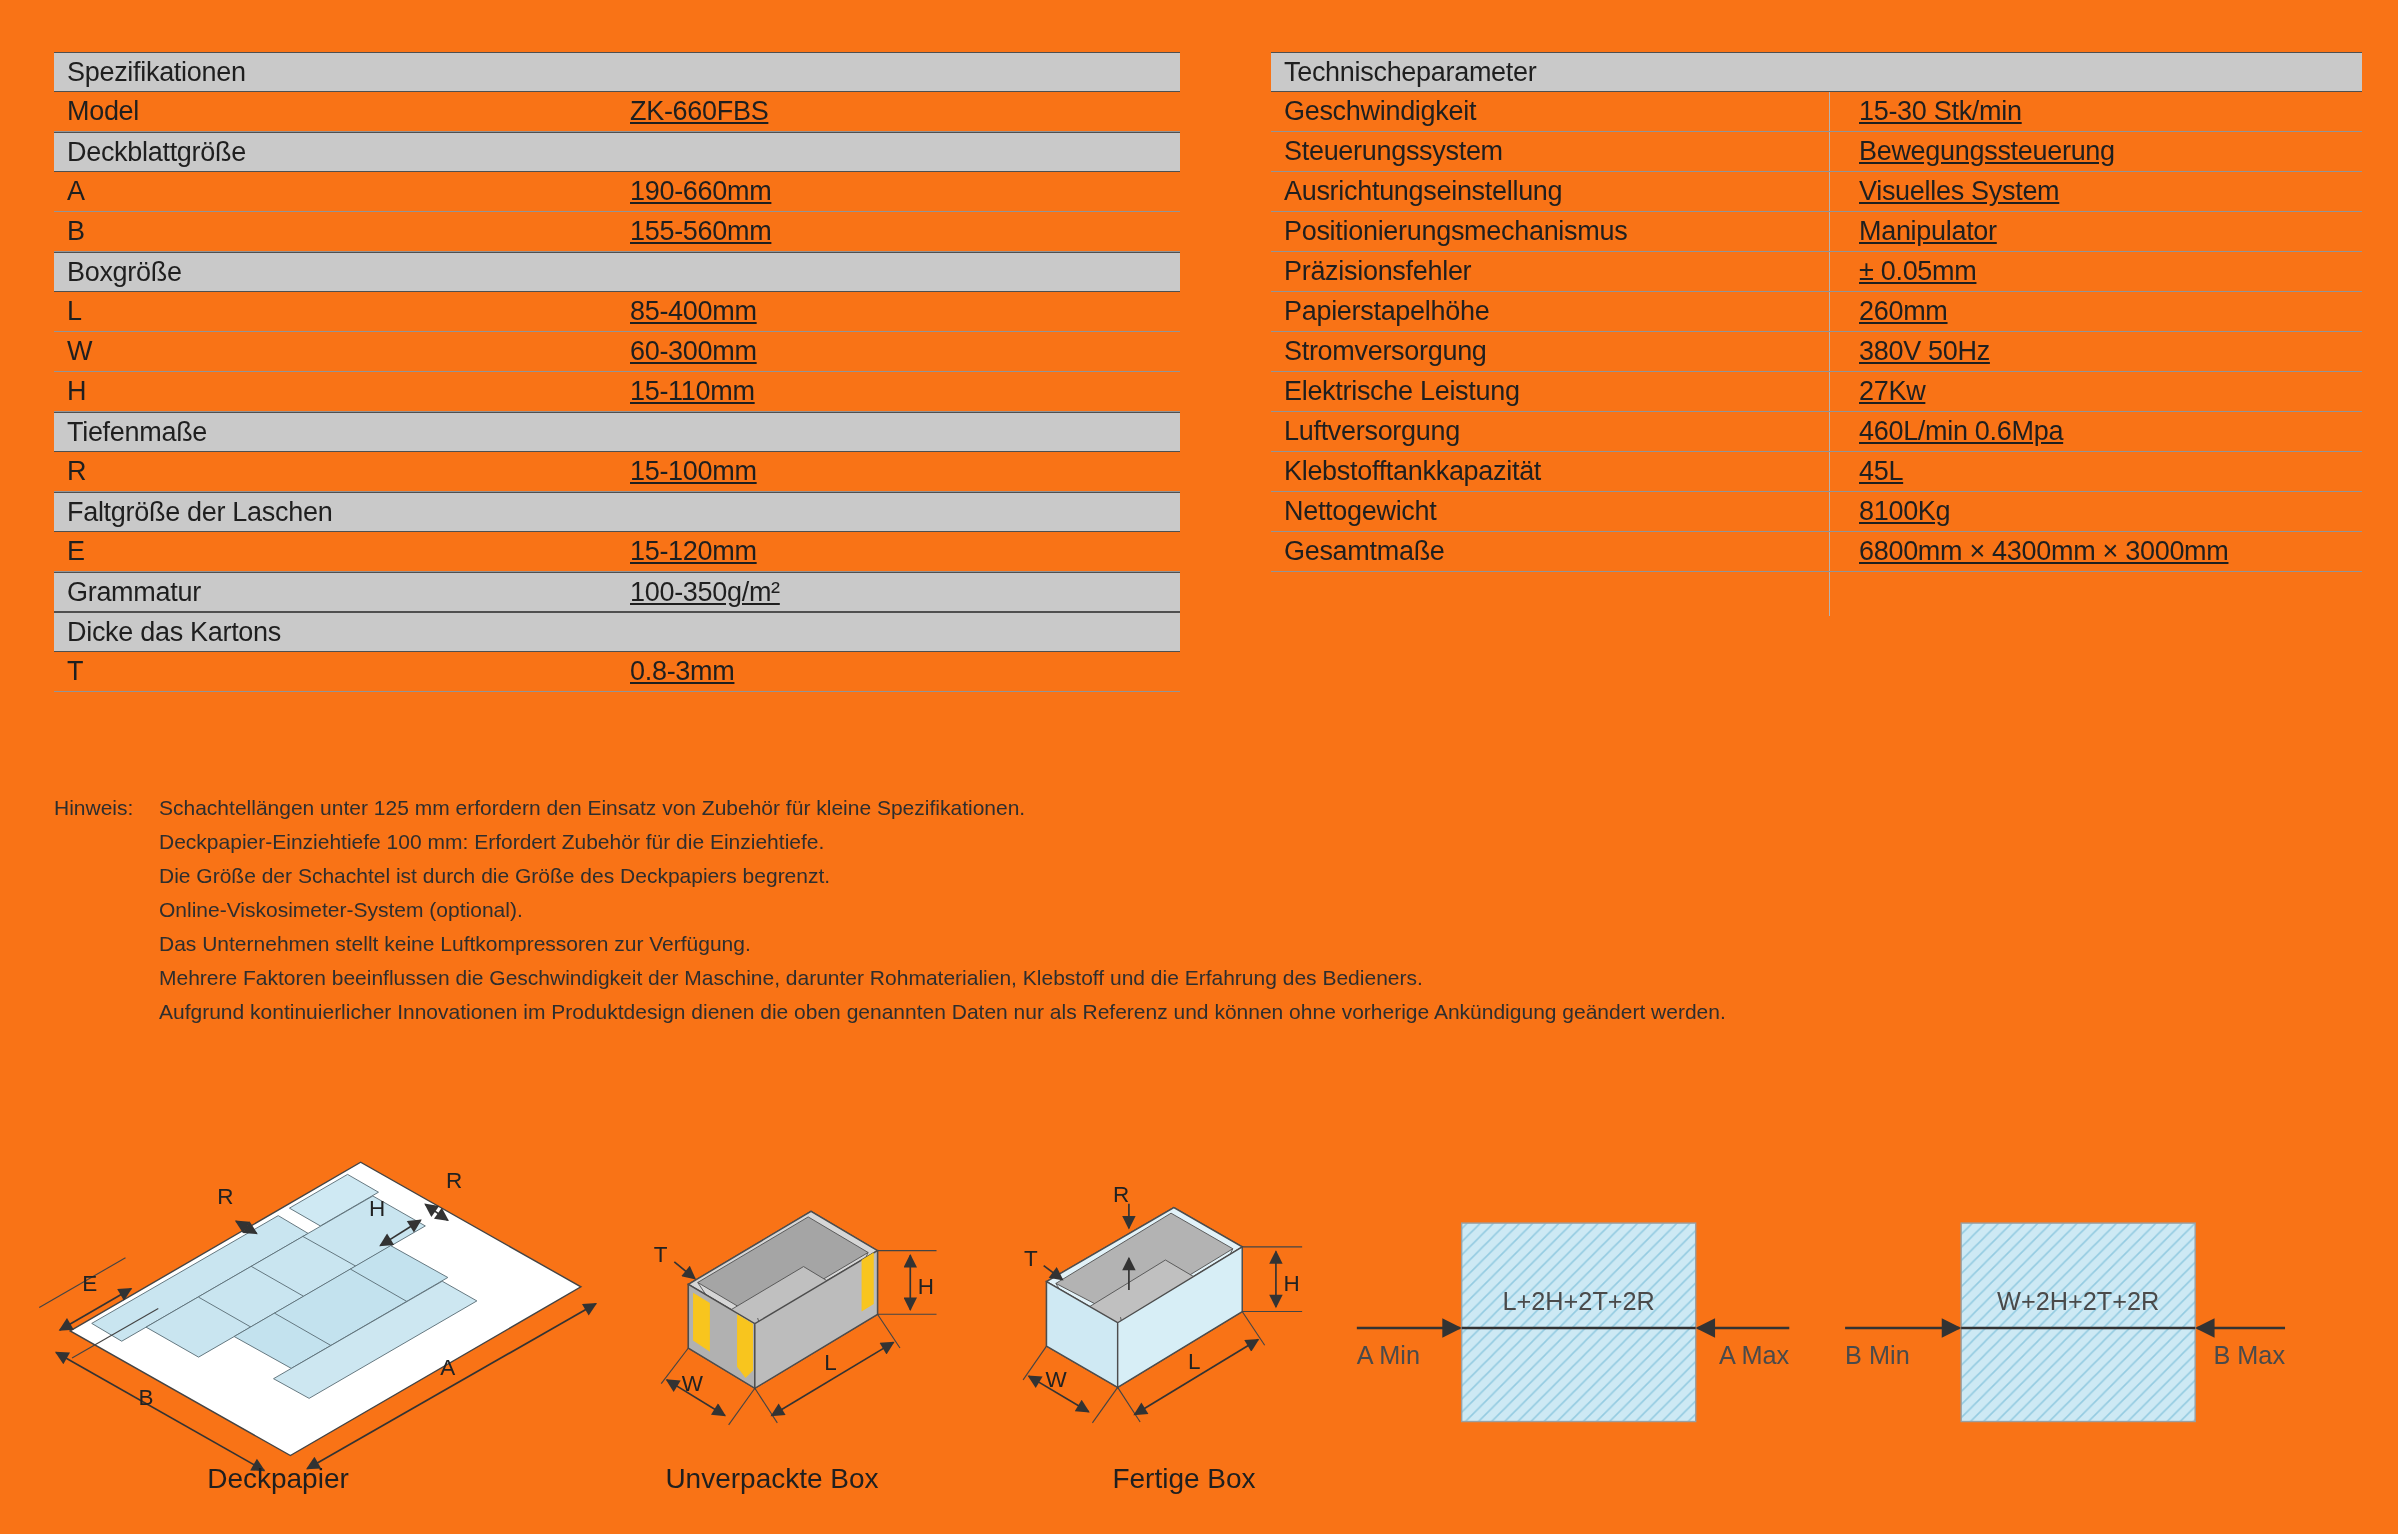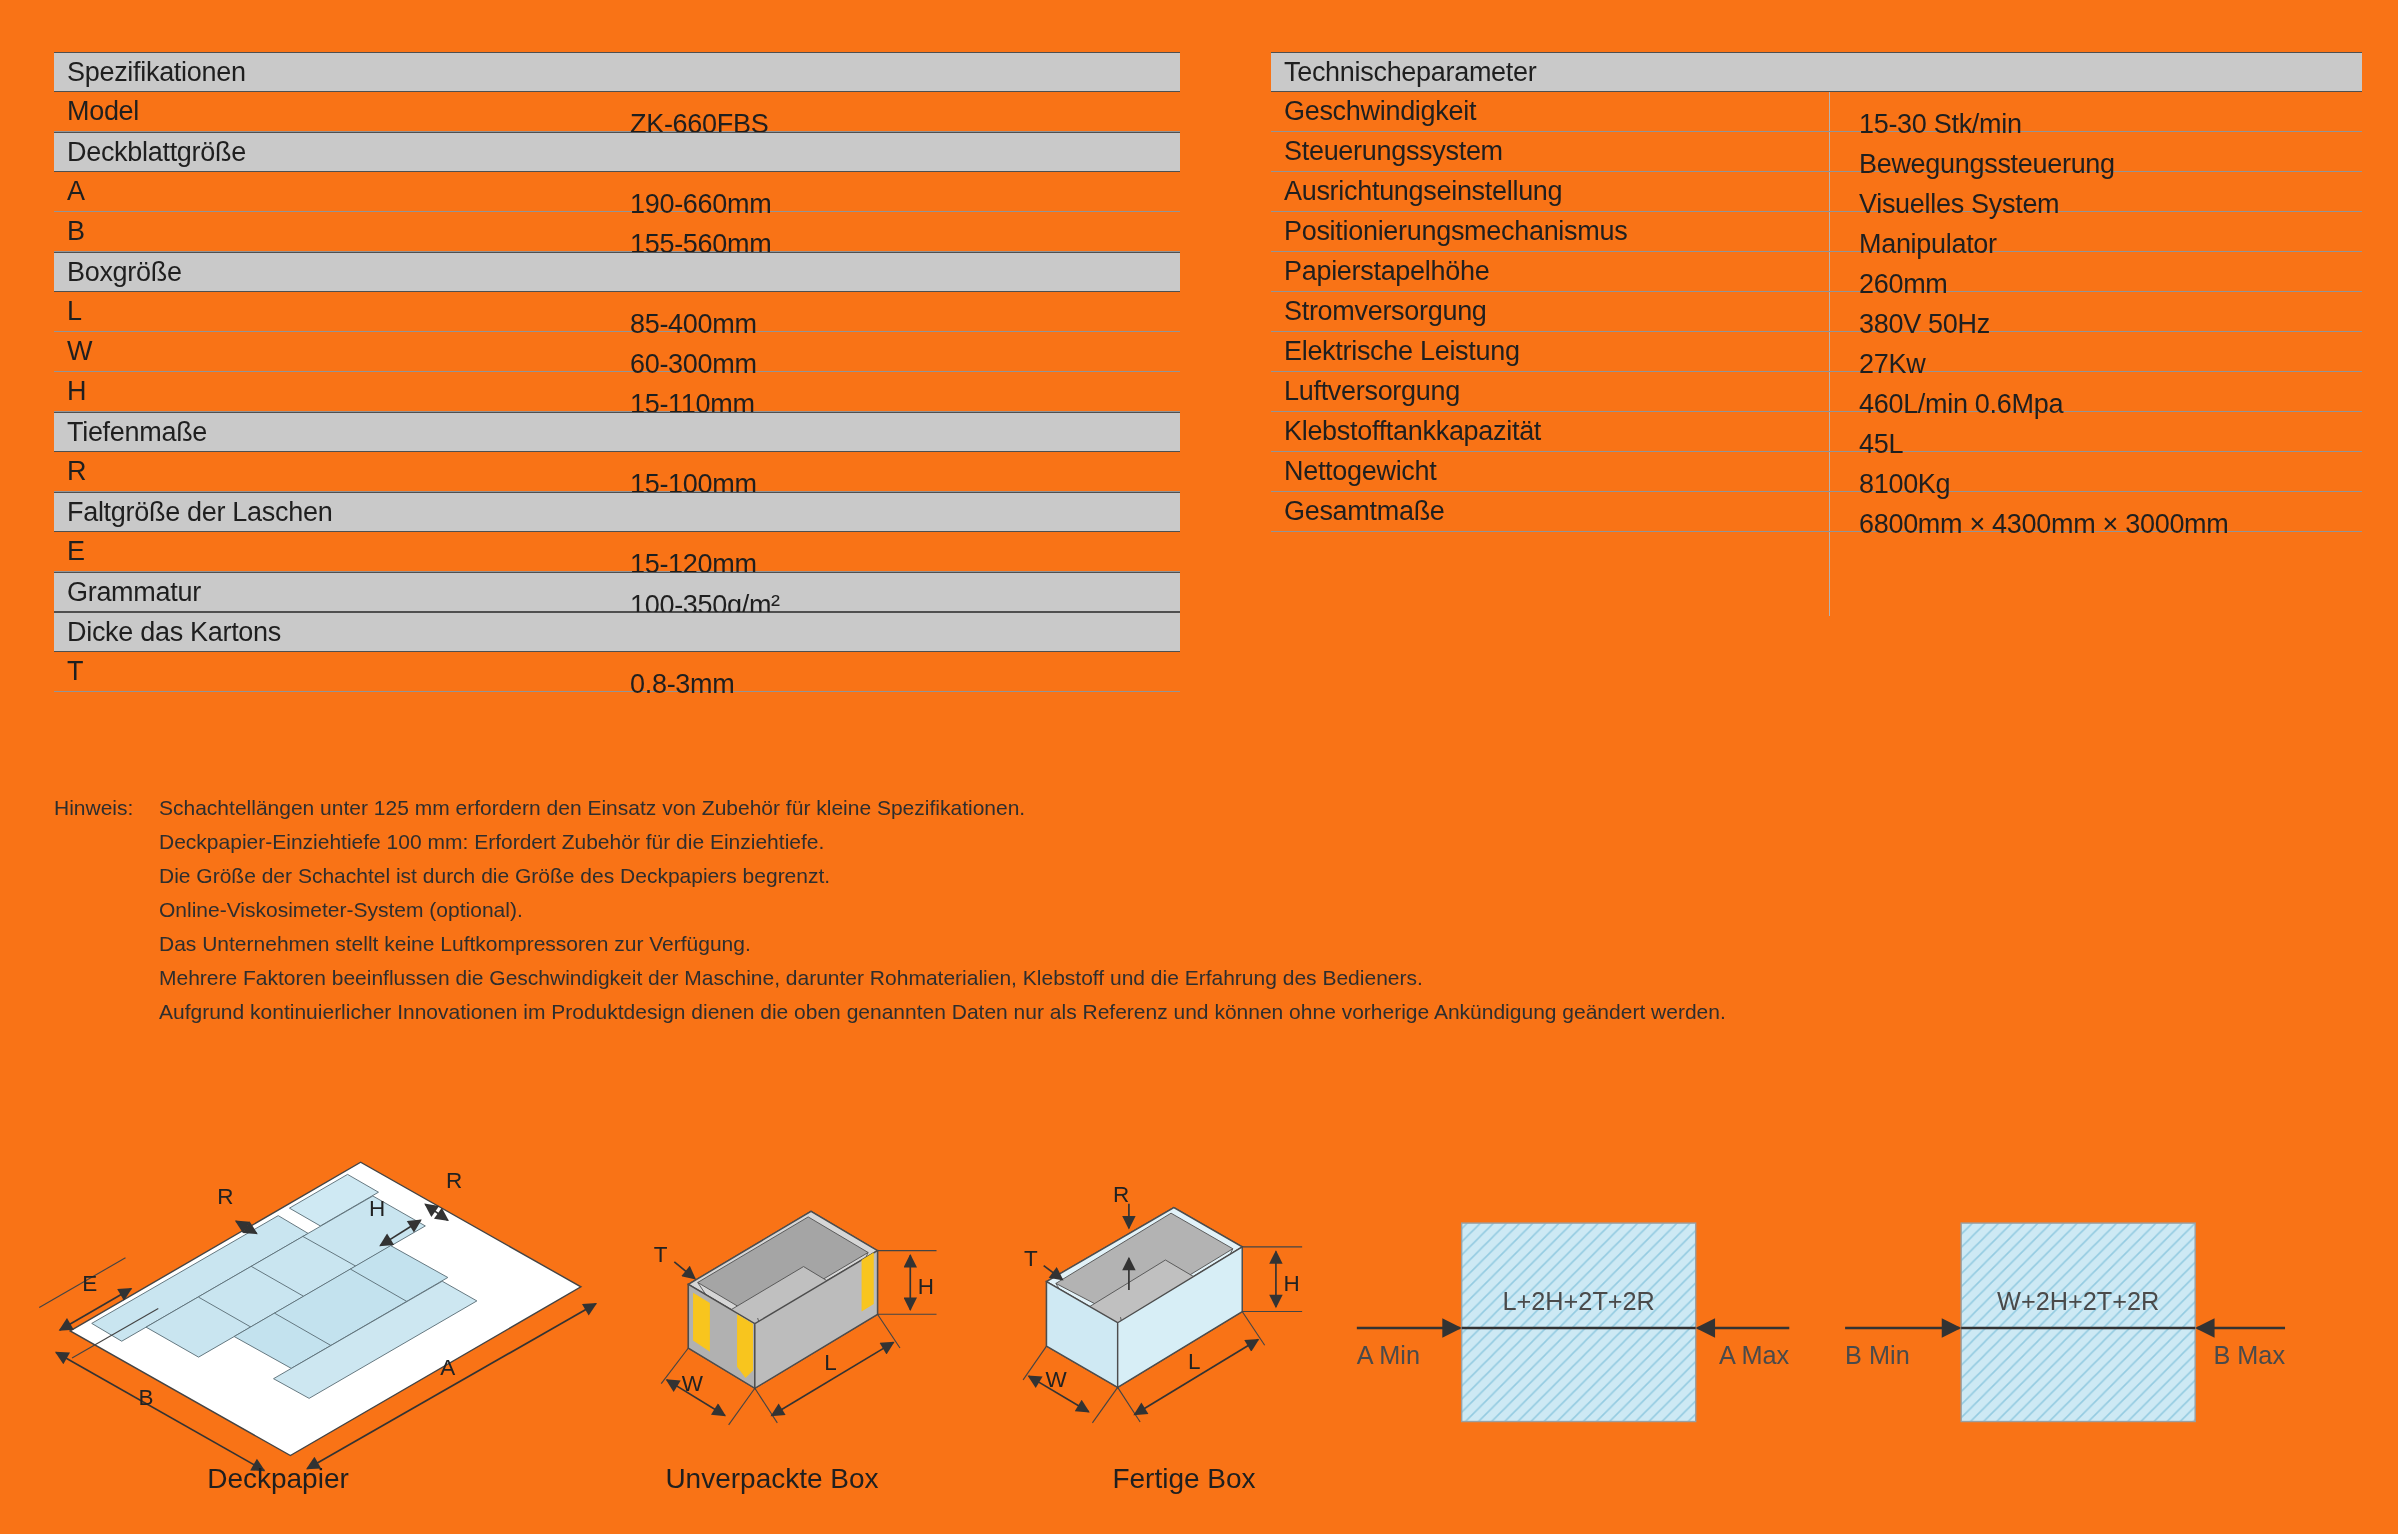--- a/index.html
+++ b/index.html
@@ -6,21 +6,21 @@
   #page{position:relative;width:2399px;height:1535px;background:#f97316;overflow:hidden;
         font-family:"Liberation Sans","DejaVu Sans",sans-serif;color:#1f1f1f;}
 
   
   .spec-table{position:absolute;}
   .tr{position:relative;display:flex;align-items:center;height:40px;box-sizing:border-box;
       border-bottom:1.9px solid #949494;font-size:27px;letter-spacing:-0.3px;}
   .tr.sec{background:#c9c9c9;border-top:1.9px solid #4f4f4f;border-bottom:1.9px solid #4f4f4f;}
   .td{white-space:nowrap;}
   .td.label{padding-left:13px;flex:0 0 auto;}
-  .td.value{position:absolute;left:576px;top:13px;line-height:38px;}
+  .td.value{position:absolute;left:576px;top:0;line-height:38px;text-decoration:underline;}
   #tech-table .td.value{left:588px;}
   .vdivider{position:absolute;left:558px;top:40px;width:0.9px;height:524px;background:#b3b3b3;}
 
   
   #notes{position:absolute;left:54px;top:791px;display:flex;font-size:21px;color:#2e2e2e;}
   #notes .note-label{width:105px;flex:0 0 auto;line-height:34px;}
   #notes .note-line{line-height:34px;white-space:nowrap;}
 
   
   .fig{position:absolute;}
@@ -128,20 +128,24 @@
       </div>
     <div class="tr">
         <div class="td label">Ausrichtungseinstellung</div>
         <div class="td value">Visuelles System</div>
       </div>
     <div class="tr">
         <div class="td label">Positionierungsmechanismus</div>
         <div class="td value">Manipulator</div>
       </div>
     <div class="tr">
+        <div class="td label">Präzisionsfehler</div>
+        <div class="td value">± 0.05mm</div>
+      </div>
+    <div class="tr">
         <div class="td label">Papierstapelhöhe</div>
         <div class="td value">260mm</div>
       </div>
     <div class="tr">
         <div class="td label">Stromversorgung</div>
         <div class="td value">380V 50Hz</div>
       </div>
     <div class="tr">
         <div class="td label">Elektrische Leistung</div>
         <div class="td value">27Kw</div>

